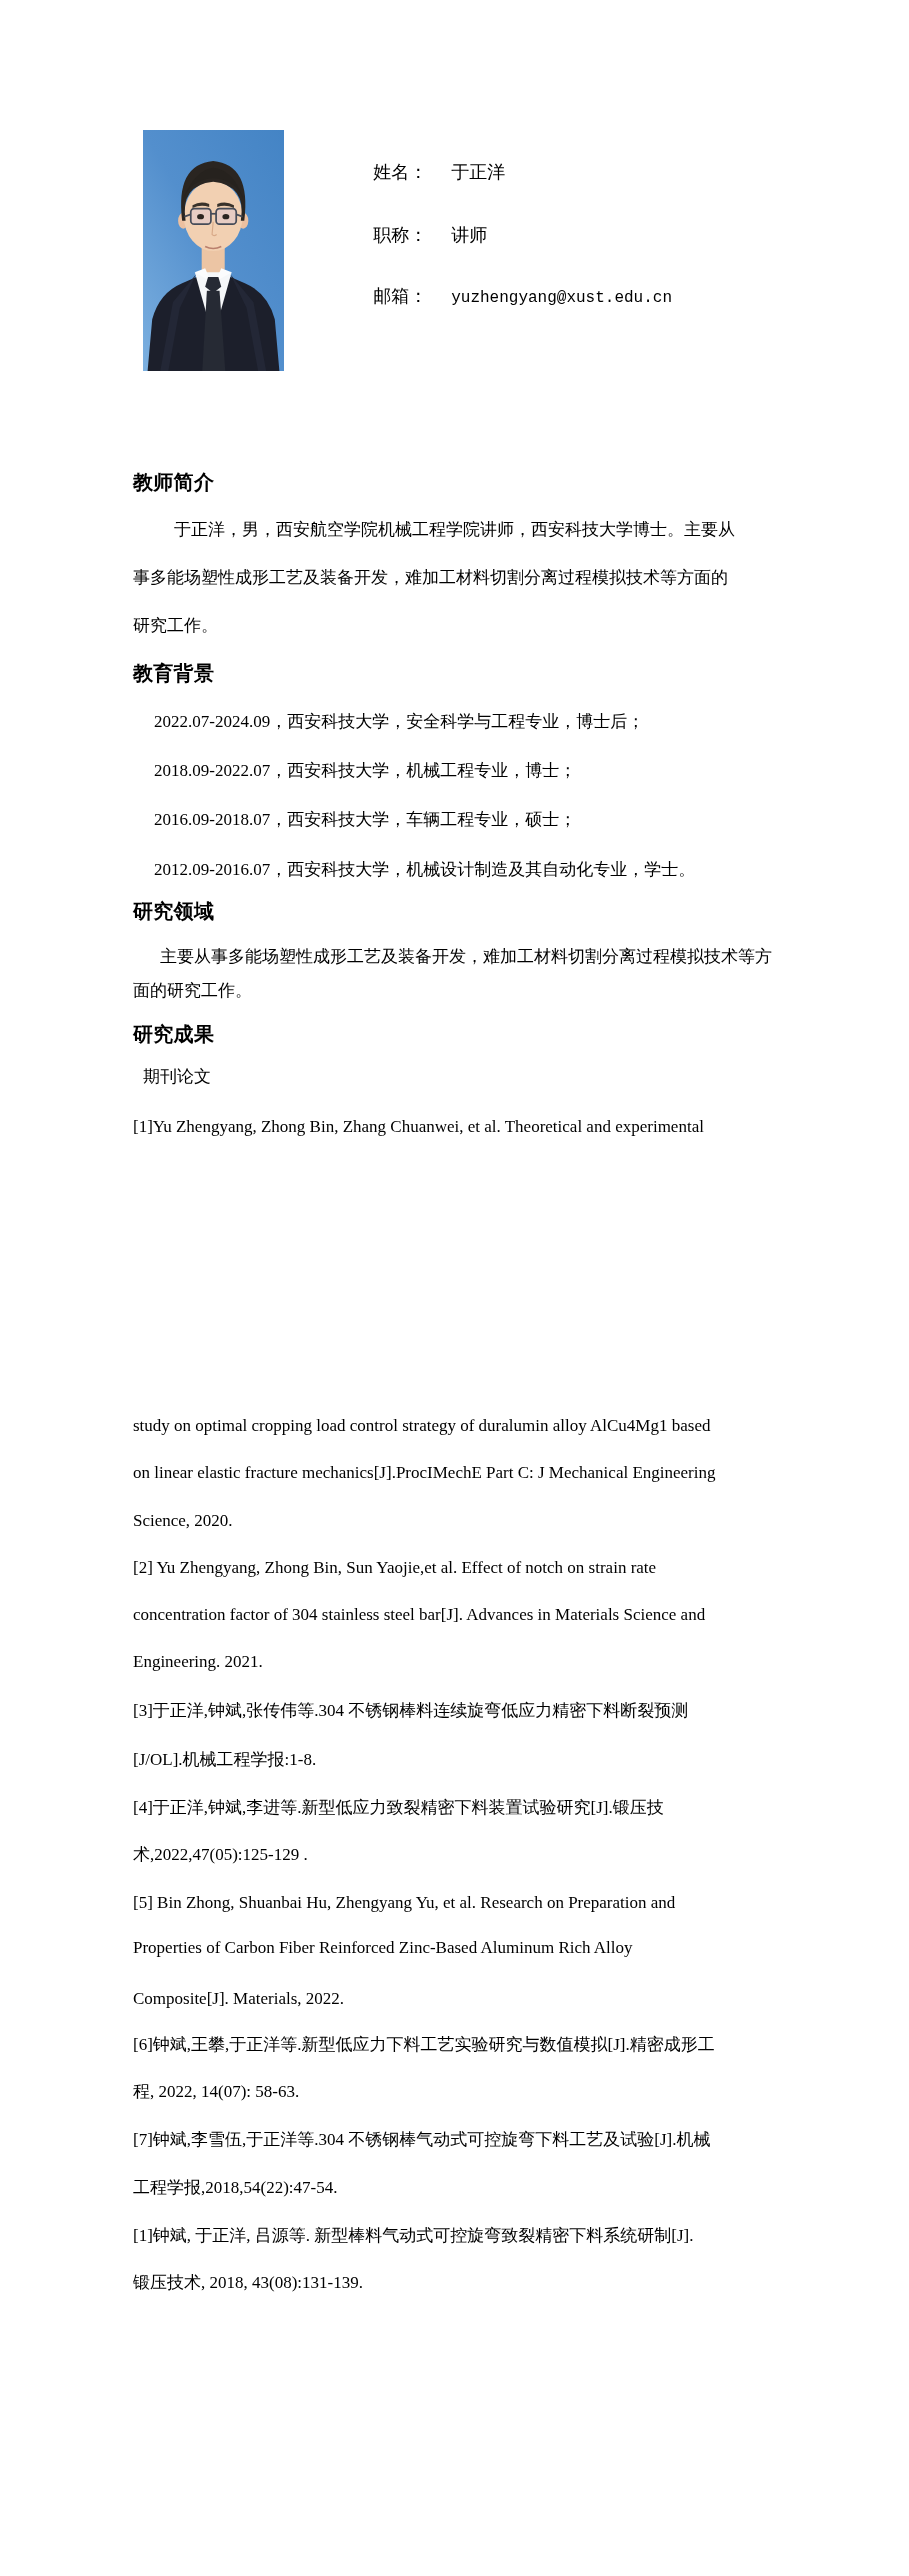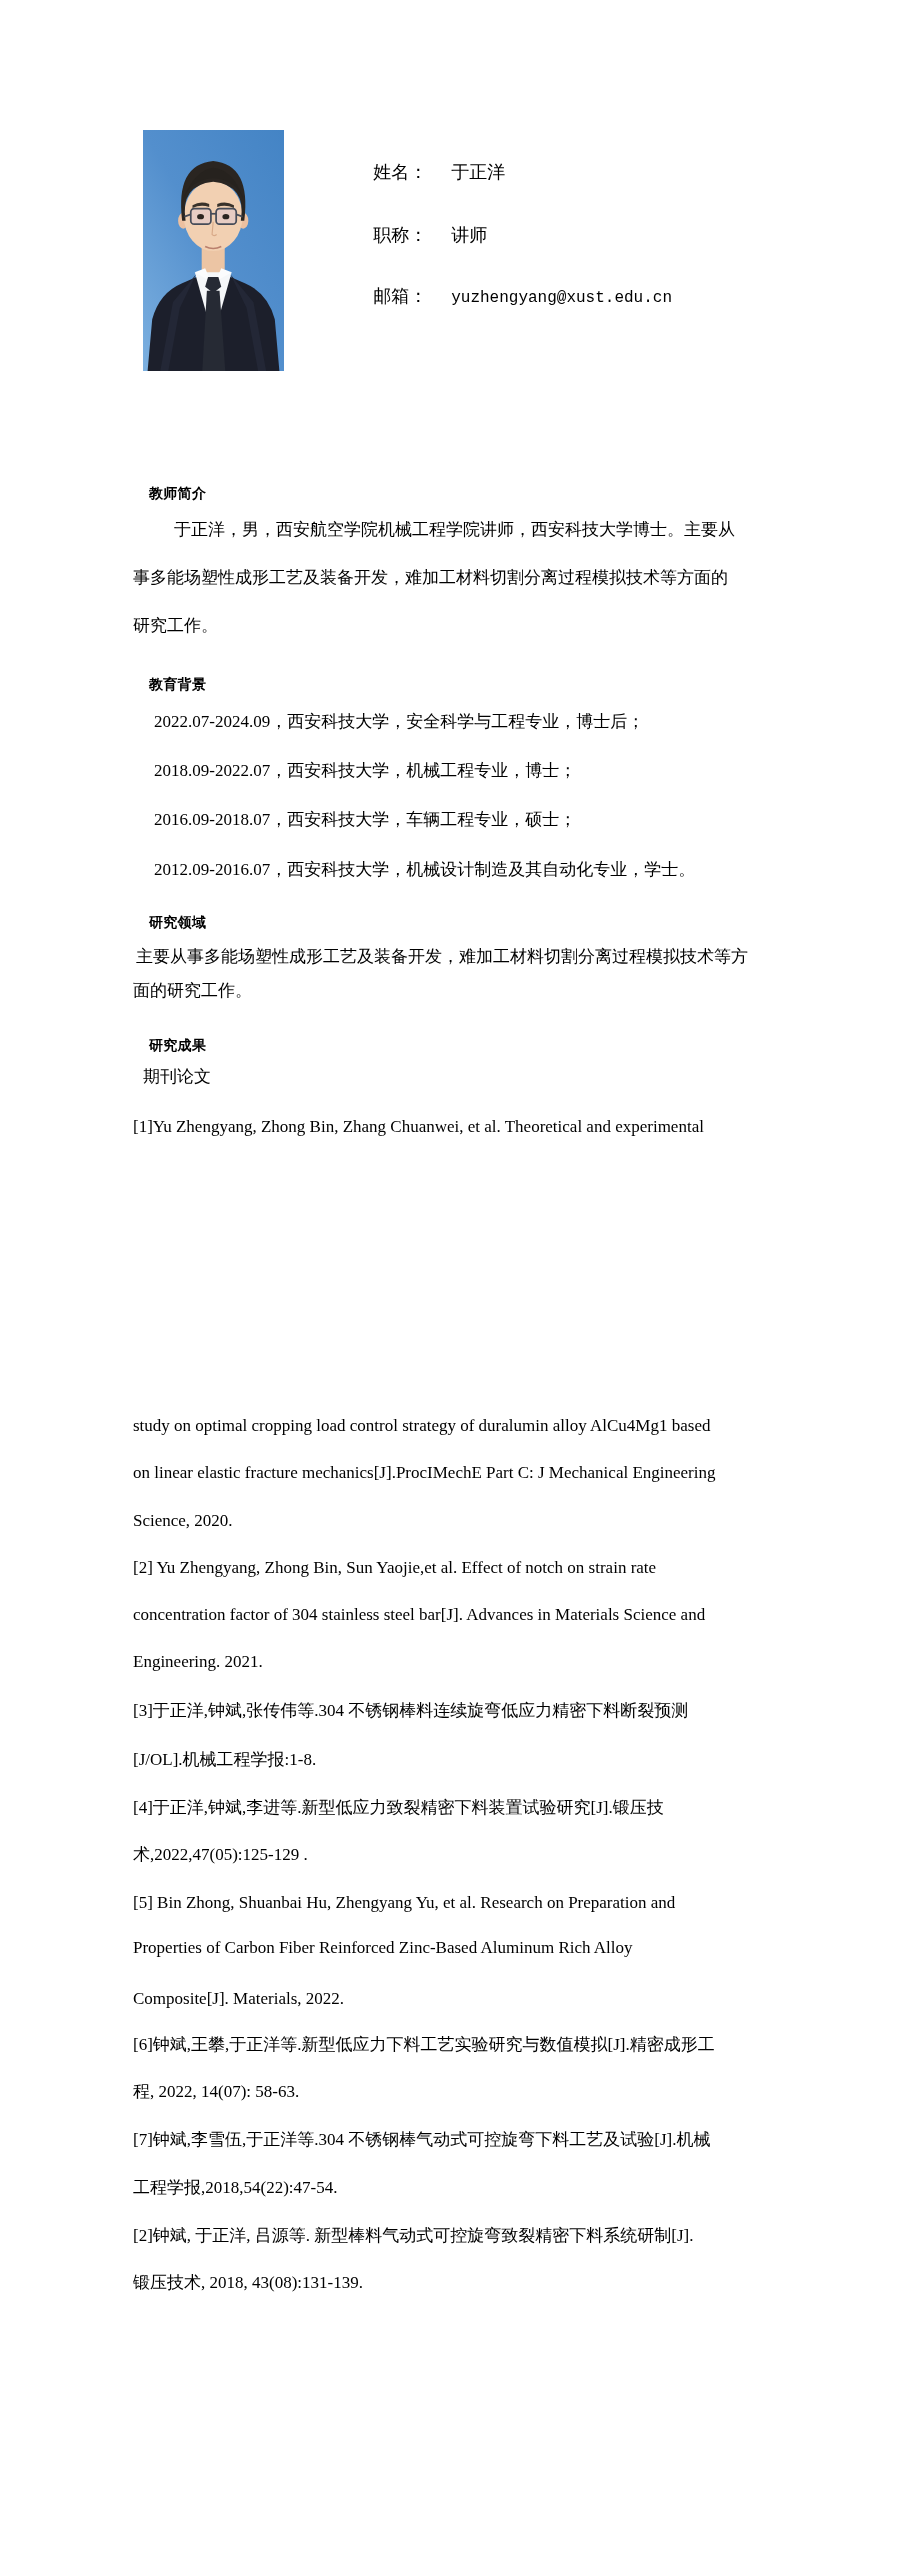--- a/index.html
+++ b/index.html
@@ -35,37 +35,37 @@
     font-size: 18px;
     margin-left: 24px;
   }
   .info-value.mono {
     font-family: "Liberation Mono", "DejaVu Sans Mono", monospace;
     font-size: 16px;
   }
   .heading {
     position: absolute;
     left: 133px;
-    margin: 16px;
+    margin: 0;
     font-family: "Liberation Sans", "DejaVu Sans", sans-serif;
     font-weight: 700;
-    font-size: 14px;
+    font-size: 20px;
     letter-spacing: 0.3px;
     white-space: pre;
   }
   .line {
     position: absolute;
     left: 133px;
     font-size: 17px;
     white-space: pre;
   }
   .line.edu { left: 154px; }
   .line.sub { left: 143px; }
   .line.ind2 { left: 174px; }
-  .line.ind1 { left: 136px; text-align: center; }
+  .line.ind1 { left: 160px; text-align: center; }
 </style>
 </head>
 <body>
 
 <div class="page">
 
   <svg class="photo" viewBox="0 0 245 420" xmlns="http://www.w3.org/2000/svg" preserveAspectRatio="none">
     <defs>
       <linearGradient id="bgblue" x1="1" y1="0" x2="0" y2="1">
         <stop offset="0" stop-color="#4484c5"></stop>
@@ -158,17 +158,17 @@
   <div class="line" style="top:1893px">[5] Bin Zhong, Shuanbai Hu, Zhengyang Yu, et al. Research on Preparation and</div>
   <div class="line" style="top:1938px">Properties of Carbon Fiber Reinforced Zinc-Based Aluminum Rich Alloy</div>
   <div class="line" style="top:1989px">Composite[J]. Materials, 2022.</div>
 
   <div class="line" style="top:2033px">[6]钟斌,王攀,于正洋等.新型低应力下料工艺实验研究与数值模拟[J].精密成形工</div>
   <div class="line" style="top:2080px">程, 2022, 14(07): 58-63.</div>
 
   <div class="line" style="top:2128px">[7]钟斌,李雪伍,于正洋等.304 不锈钢棒气动式可控旋弯下料工艺及试验[J].机械</div>
   <div class="line" style="top:2176px">工程学报,2018,54(22):47-54.</div>
 
-  <div class="line" style="top:2224px">[2]钟斌, 于正洋, 吕源等. 新型棒料气动式可控旋弯致裂精密下料系统研制[J].</div>
+  <div class="line" style="top:2224px">[1]钟斌, 于正洋, 吕源等. 新型棒料气动式可控旋弯致裂精密下料系统研制[J].</div>
   <div class="line" style="top:2271px">锻压技术, 2018, 43(08):131-139.</div>
 
 </div>
 
 
 </body></html>

